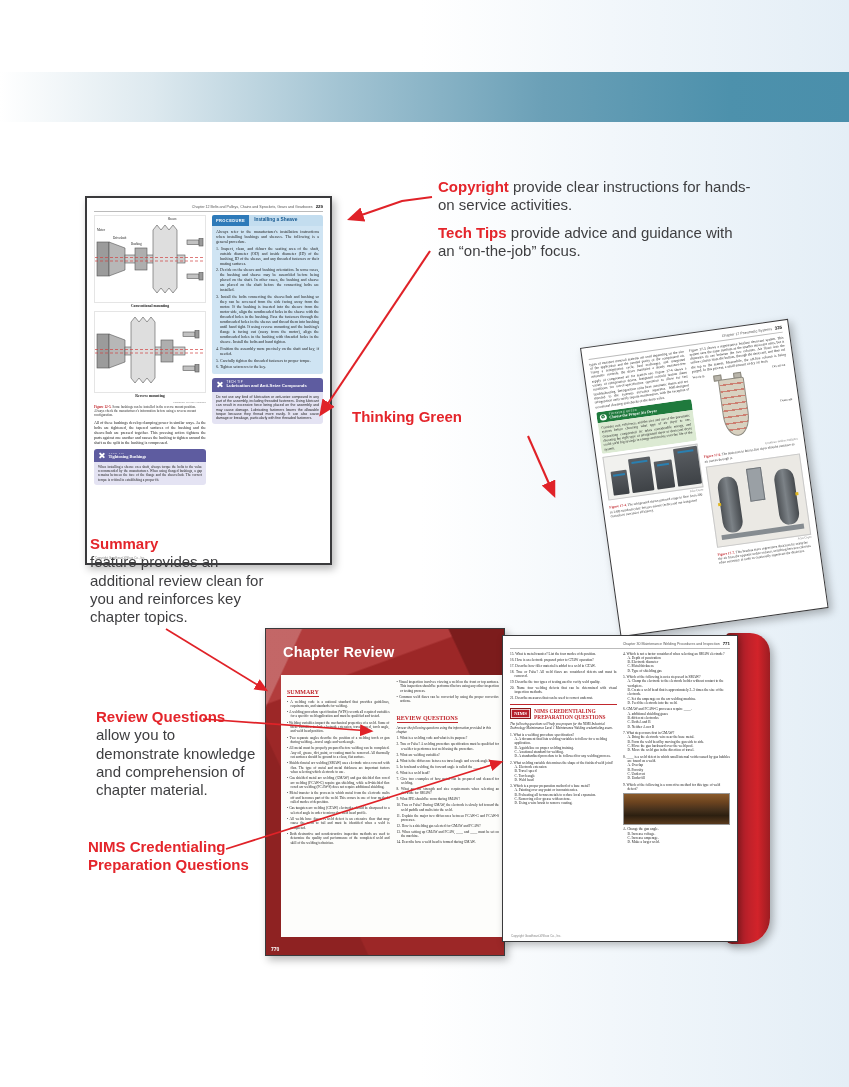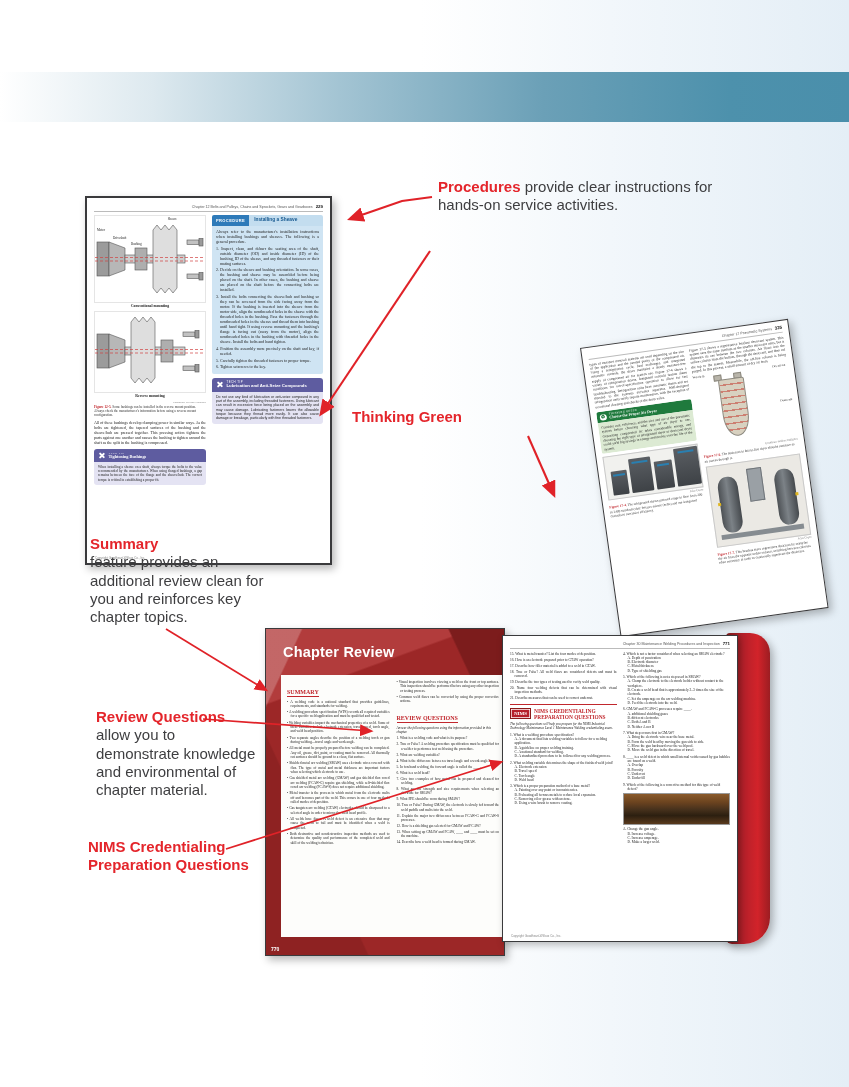--- a/index.html
+++ b/index.html
@@ -130,33 +130,37 @@
   .arrows{position:absolute;left:0;top:0;z-index:6;pointer-events:none}
 </style>
 </head>
 <body>
 
 <div class="canvas">
   <div class="bgTint"></div>
   <div class="topbar"></div>
 
   <div class="ann" style="left:438px;top:178px;width:322px">
-    <span class="lead">Procedures</span>
+    <span class="lead">Copyright</span>
     <span>provide clear instructions for hands-on service activities.</span>
+  </div>
+  <div class="ann" style="left:438px;top:224px;width:300px">
+    <span class="lead">Tech Tips</span>
+    <span>provide advice and guidance with an “on-the-job” focus.</span>
   </div>
   <div class="ann" style="left:352px;top:408px;width:192px">
     <span class="lead block">Thinking Green</span>
   </div>
   <div class="ann" style="left:90px;top:535px;width:180px">
     <span class="lead block">Summary</span>
     <span>feature provides an additional review clean for you and reinforces key chapter topics.</span>
   </div>
   <div class="ann" style="left:96px;top:708px;width:165px">
     <span class="lead block">Review Questions</span>
-    <span>allow you to demonstrate knowledge and environmental of chapter material.</span>
+    <span>allow you to demonstrate knowledge and comprehension of chapter material.</span>
   </div>
   <div class="ann" style="left:88px;top:838px;width:200px">
     <span class="lead block">NIMS Credentialing Preparation Questions</span>
   </div>
 
   <div class="mini page-sheave">
     <div class="ph-head">
       <span>Chapter 12   Belts and Pulleys, Chains and Sprockets, Gears and Gearboxes</span>
       <span class="ph-num">229</span>
     </div>

